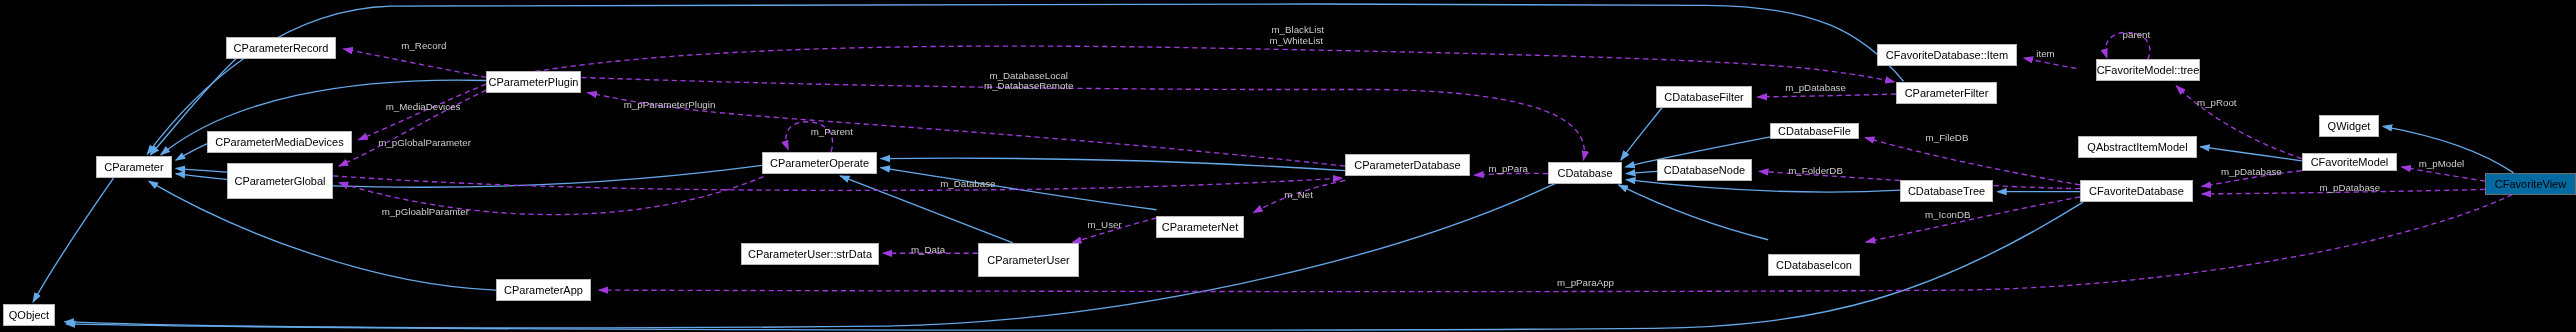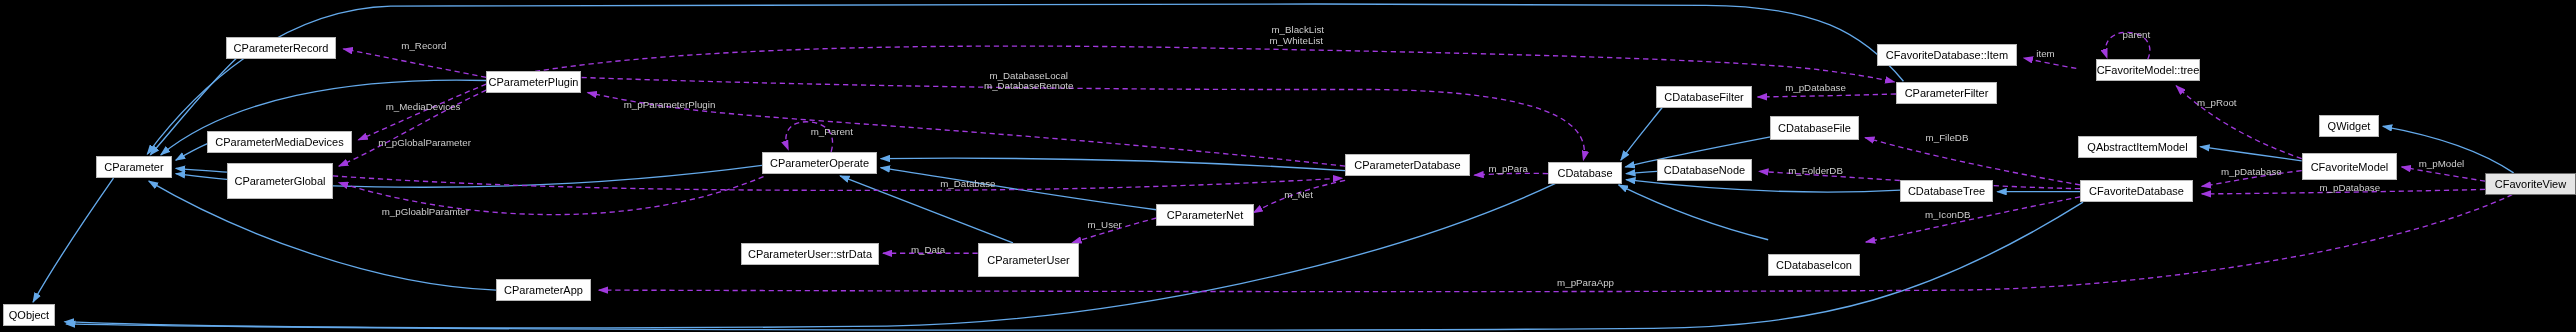--- a/index.html
+++ b/index.html
@@ -2,21 +2,21 @@
 <html style="font-size:12px"><head>
 <meta charset="utf-8">
 <style>
   html,body{margin:0;padding:0;background:#000;}
   #graph{position:relative;width:2576px;height:333px;background:#000;overflow:hidden;
          font-family:"Liberation Sans", sans-serif;}
   #edges{position:absolute;left:0;top:0;width:2576px;height:333px;}
   .node{position:absolute;box-sizing:border-box;display:flex;align-items:center;justify-content:center;
         background:#fefefe;border:1.1px solid #b9b9b9;color:#000;font-size:11px;
         white-space:nowrap;padding:0 3.8px;cursor:pointer;}
-  .node.hl{background:#e5e5e5;border-color:#6e6e6e;}
+  .node.hl{background:#0369a1;border-color:#6e6e6e;}
   .edge-label{font-size:13px;fill:#cdcdcd;text-anchor:middle;
               font-family:"Liberation Sans", sans-serif;}
   path.inherit{fill:none;stroke:#64a9ea;stroke-width:1.8;}
   path.usage{fill:none;stroke:#a139dd;stroke-width:1.8;stroke-dasharray:7 5;}
 </style>
 </head>
 <body>
 
 <div id="graph">
   <svg id="edges" width="2576" height="333" viewBox="0 0 3428 443" xmlns="http://www.w3.org/2000/svg">
@@ -108,31 +108,31 @@
       <div class="node" style="left: 226px; top: 37px; width: 110px; height: 22px;">CParameterRecord</div>
       <div class="node" style="left: 207px; top: 131px; width: 145px; height: 22px;">CParameterMediaDevices</div>
       <div class="node" style="left: 96px; top: 156px; width: 76px; height: 22px;">CParameter</div>
       <div class="node" style="left: 227px; top: 163px; width: 106px; height: 36px;">CParameterGlobal</div>
       <div class="node" style="left: 3px; top: 304px; width: 52px; height: 22px; text-align: right;">QObject</div>
       <div class="node" style="left: 486px; top: 71px; width: 95px; height: 22px;">CParameterPlugin</div>
       <div class="node" style="left: 762px; top: 152px; width: 115px; height: 22px;">CParameterOperate</div>
       <div class="node" style="left: 496px; top: 279px; width: 95px; height: 22px;">CParameterApp</div>
       <div class="node" style="left: 741px; top: 243px; width: 138px; height: 22px;">CParameterUser::strData</div>
       <div class="node" style="left: 978px; top: 243px; width: 101px; height: 34px;">CParameterUser</div>
-      <div class="node" style="left: 1156px; top: 204px; width: 98px; height: 22px;">CParameterNet</div>
+      <div class="node" style="left: 1156px; top: 216px; width: 88px; height: 22px;">CParameterNet</div>
       <div class="node" style="left: 1345px; top: 154px; width: 125px; height: 22px;">CParameterDatabase</div>
       <div class="node" style="left: 1548px; top: 162px; width: 74px; height: 22px;">CDatabase</div>
       <div class="node" style="left: 1656px; top: 86px; width: 96px; height: 22px;">CDatabaseFilter</div>
-      <div class="node" style="left: 1770px; top: 116px; width: 89px; height: 24px;">CDatabaseFile</div>
+      <div class="node" style="left: 1770px; top: 123px; width: 89px; height: 16px;">CDatabaseFile</div>
       <div class="node" style="left: 1657px; top: 159px; width: 95px; height: 22px;">CDatabaseNode</div>
       <div class="node" style="left: 1900px; top: 180px; width: 93px; height: 22px;">CDatabaseTree</div>
       <div class="node" style="left: 1768px; top: 234px; width: 92px; height: 22px; margin-top: 20px;">CDatabaseIcon</div>
       <div class="node" style="left: 1877px; top: 44px; width: 140px; height: 22px;">CFavoriteDatabase::Item</div>
       <div class="node" style="left: 1896px; top: 82px; width: 101px; height: 22px;">CParameterFilter</div>
       <div class="node" style="left: 2076px; top: 59px; width: 104px; height: 22px; margin-left: 20px;">CFavoriteModel::tree</div>
       <div class="node" style="left: 2078px; top: 136px; width: 119px; height: 22px;">QAbstractItemModel</div>
       <div class="node" style="left: 2080px; top: 180px; width: 113px; height: 22px;">CFavoriteDatabase</div>
       <div class="node" style="left: 2319px; top: 115px; width: 60px; height: 22px;">QWidget</div>
-      <div class="node" style="left: 2302px; top: 153px; width: 95px; height: 27px;">CFavoriteModel</div>
+      <div class="node" style="left: 2302px; top: 153px; width: 95px; height: 18px;">CFavoriteModel</div>
       <div class="node hl" style="left: 2485px; top: 173px; width: 91px; height: 22px;">CFavoriteView</div>
     </div>
 </div>
 
 
 </body></html>

